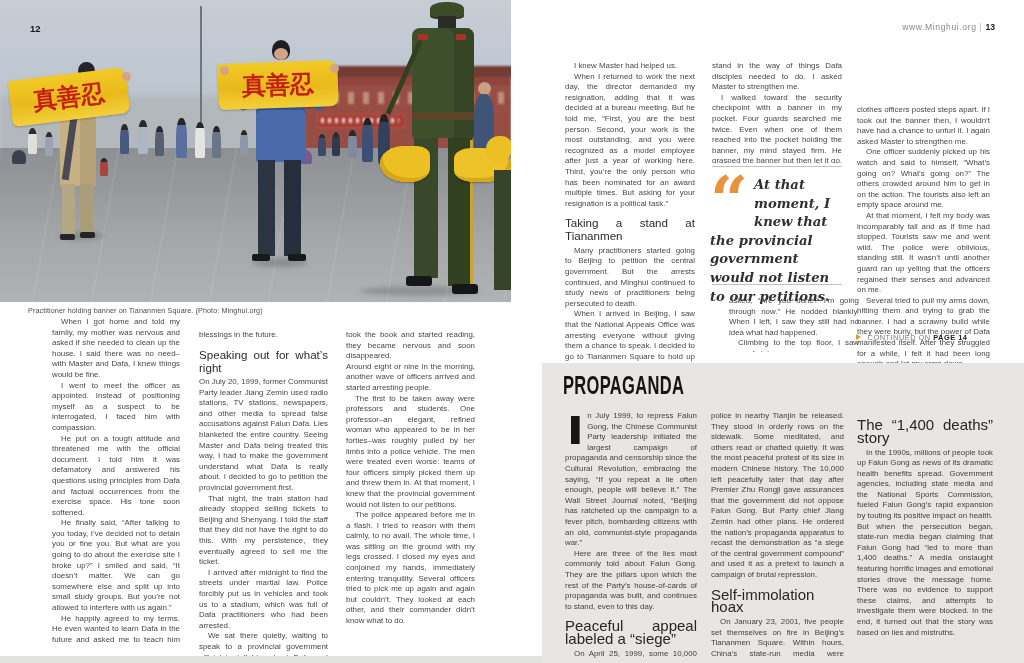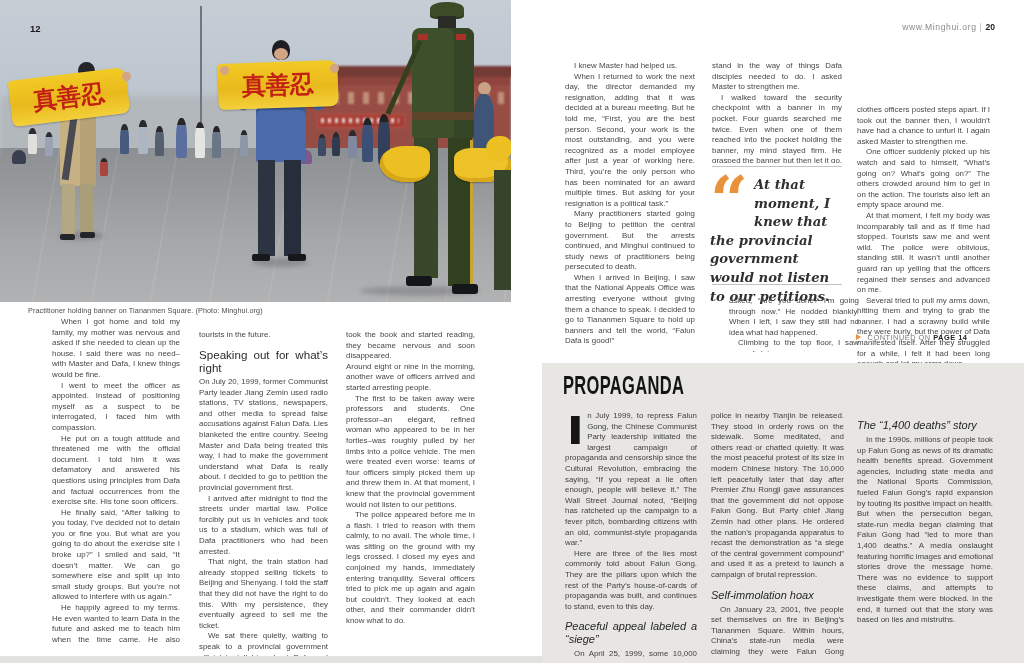--- a/index.html
+++ b/index.html
@@ -63,21 +63,21 @@
         border-top:3.5px solid rgba(0,0,0,0);border-bottom:3.5px solid rgba(0,0,0,0);margin-right:4px;}
   .continued .pg14{color:#222;font-weight:bold;}
 
   
   .propbox{position:absolute;left:542px;top:363px;width:482px;height:300px;background:#e7e6e3;}
   .prop-title{position:absolute;left:563px;top:371px;font-weight:bold;font-size:25px;color:#141414;
         transform:scaleX(.66);transform-origin:left top;letter-spacing:.5px;white-space:nowrap;}
   .propcol{position:absolute;text-align:justify;font-size:7.9px;line-height:10.6px;color:#424242;overflow:hidden;}
   .propcol p{margin:0;text-indent:9px;}
   .propcol p.ni{text-indent:0;}
-  .prophead{font-size:11px;line-height:12.5px;color:#262626;margin:8px 0 3.5px;text-indent:0;font-style:italic;}
+  .prophead{font-size:15px;line-height:12.5px;color:#262626;margin:8px 0 3.5px;text-indent:0;}
   .dropcap{float:left;font:bold 40px/0.92 "Liberation Sans",sans-serif;color:#161616;
         transform:scaleX(1.5);transform-origin:left top;margin:1px 9px 0 2px;}
 
   .bottom-strip{position:absolute;left:0;top:656px;width:542px;height:7px;background:#e2e2e1;}
 </style>
 </head>
 <body>
 
 <div id="spread">
 
@@ -173,51 +173,52 @@
     </div>
 
     <div class="photo-pagenum">12</div>
   </div>
 
   <div class="caption">Practitioner holding banner on Tiananmen Square. (Photo: Minghui.org)</div>
 
   <div class="col" style="left:52px;top:317px;width:128px;height:326px;">
     <p>When I got home and told my family, my mother was nervous and asked if she needed to clean up the house. I said there was no need–with Master and Dafa, I knew things would be fine.</p>
     <p>I went to meet the officer as appointed. Instead of positioning myself as a suspect to be interrogated, I faced him with compassion.</p>
-    <p>He put on a tough attitude and threatened me with the official document. I told him it was defamatory and answered his questions using principles from Dafa and factual occurrences from the exercise site. His tone soon officers.</p>
+    <p>He put on a tough attitude and threatened me with the official document. I told him it was defamatory and answered his questions using principles from Dafa and factual occurrences from the exercise space. His tone soon softened.</p>
     <p>He finally said, “After talking to you today, I’ve decided not to detain you or fine you. But what are you going to do about the exercise site I broke up?” I smiled and said, “It doesn’t matter. We can go somewhere else and split up into small study groups. But you’re not allowed to interfere with us again.”</p>
     <p>He happily agreed to my terms. He even wanted to learn Dafa in the future and asked me to teach him when the time came. He also revealed that he had been ordered to stake out at the exercise site for months but couldn’t find a single problem.</p>
 
   </div>
 
   <div class="col" style="left:199px;top:330px;width:129px;height:326px;">
-    <p class="ni">tourists in the future.</p>
+    <p class="ni">blessings in the future.</p>
     <div class="subhead">Speaking out for what’s right</div>
     <p class="ni">On July 20, 1999, former Communist Party leader Jiang Zemin used radio stations, TV stations, newspapers, and other media to spread false accusations against Falun Dafa. Lies blanketed the entire country. Seeing Master and Dafa being treated this way, I had to make the government understand what Dafa is really about. I decided to go to petition the provincial government first.</p>
+    <p>That night, the train station had already stopped selling tickets to Beijing and Shenyang. I told the staff that they did not have the right to do this. With my persistence, they eventually agreed to sell me the ticket.</p>
     <p>I arrived after midnight to find the streets under martial law. Police forcibly put us in vehicles and took us to a stadium, which was full of Dafa practitioners who had been arrested.</p>
-    <p>That night, the train station had already stopped selling tickets to Beijing and Shenyang. I told the staff that they did not have the right to do this. With my persistence, they eventually agreed to sell me the ticket.</p>
     <p>We sat there quietly, waiting to speak to a provincial government official to tell him about Dafa and how it had improved our health and morality.</p>
 
   </div>
 
   <div class="col" style="left:346px;top:330px;width:129px;height:326px;">
     <p class="ni">took the book and started reading, they became nervous and soon disappeared.</p>
     <p class="ni">Around eight or nine in the morning, another wave of officers arrived and started arresting people.</p>
     <p>The first to be taken away were professors and students. One professor–an elegant, refined woman who appeared to be in her forties–was roughly pulled by her limbs into a police vehicle. The men were treated even worse: teams of four officers simply picked them up and threw them in. At that moment, I knew that the provincial government would not listen to our petitions.</p>
     <p>The police appeared before me in a flash. I tried to reason with them calmly, to no avail. The whole time, I was sitting on the ground with my legs crossed. I closed my eyes and conjoined my hands, immediately entering tranquility. Several officers tried to pick me up again and again but couldn’t. They looked at each other, and their commander didn’t know what to do.</p>
 
   </div>
 
   <div class="site-header">
-    <span>www.Minghui.org</span><span class="bar">|</span><span class="pg">20</span>
+    <span>www.Minghui.org</span><span class="bar">|</span><span class="pg">13</span>
   </div>
 
   <div class="col" style="left:565px;top:61px;width:130px;height:302px;">
     <p>I knew Master had helped us.</p>
     <p>When I returned to work the next day, the director demanded my resignation, adding that it was decided at a bureau meeting. But he told me, “First, you are the best person. Second, your work is the most outstanding, and you were recognized as a model employee after just a year of working here. Third, you’re the only person who has been nominated for an award multiple times. But asking for your resignation is a political task.”</p>
+    <div class="subhead">Taking a stand at Tiananmen</div>
     <p>Many practitioners started going to Beijing to petition the central government. But the arrests continued, and Minghui continued to study news of practitioners being persecuted to death.</p>
     <p>When I arrived in Beijing, I saw that the National Appeals Office was arresting everyone without giving them a chance to speak. I decided to go to Tiananmen Square to hold up banners and tell the world, “Falun Dafa is good!”</p>
 
   </div>
 
   <div class="col" style="left:712px;top:61px;width:130px;height:102px;">
     <p class="ni">stand in the way of things Dafa disciples needed to do. I asked Master to strengthen me.</p>
     <p>I walked toward the security checkpoint with a banner in my pocket. Four guards searched me twice. Even when one of them reached into the pocket holding the banner, my mind stayed firm. He grasped the banner but then let it go, appearing to be devoid of thought. Another guard also felt the banner. I smiled and</p>
   </div>
 

